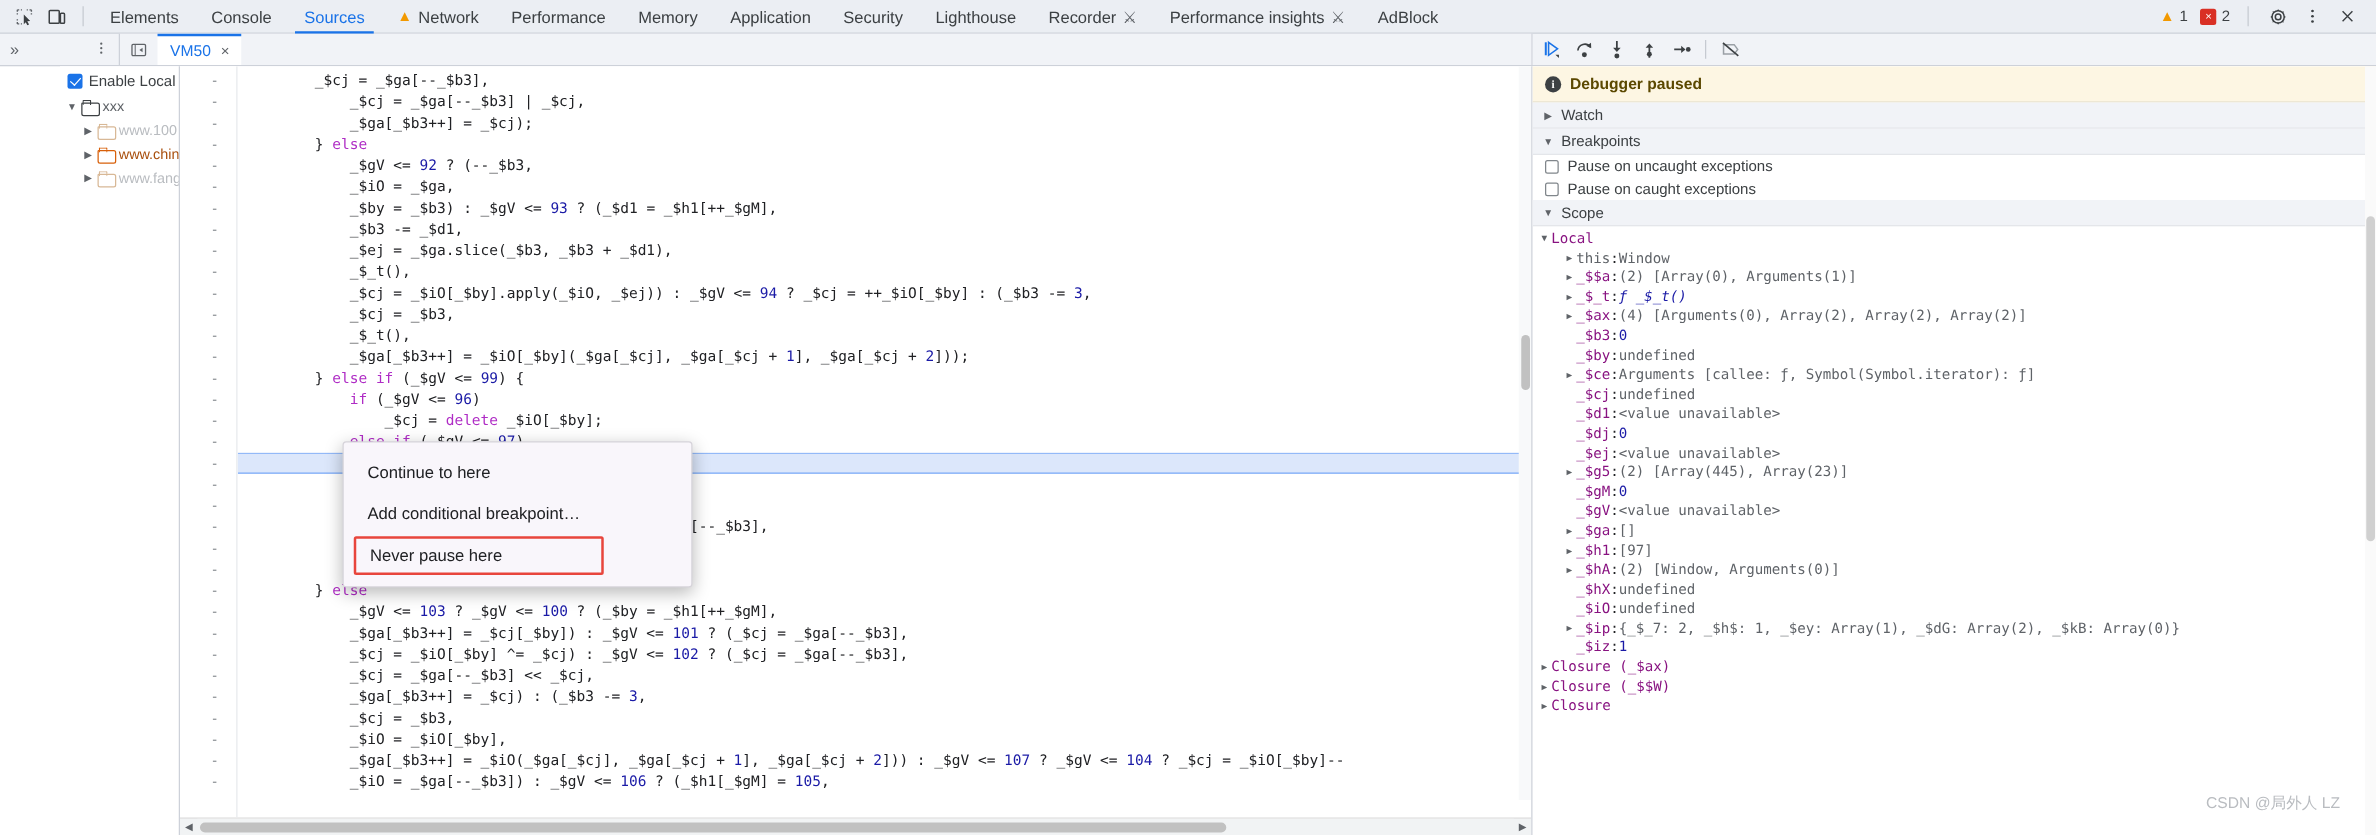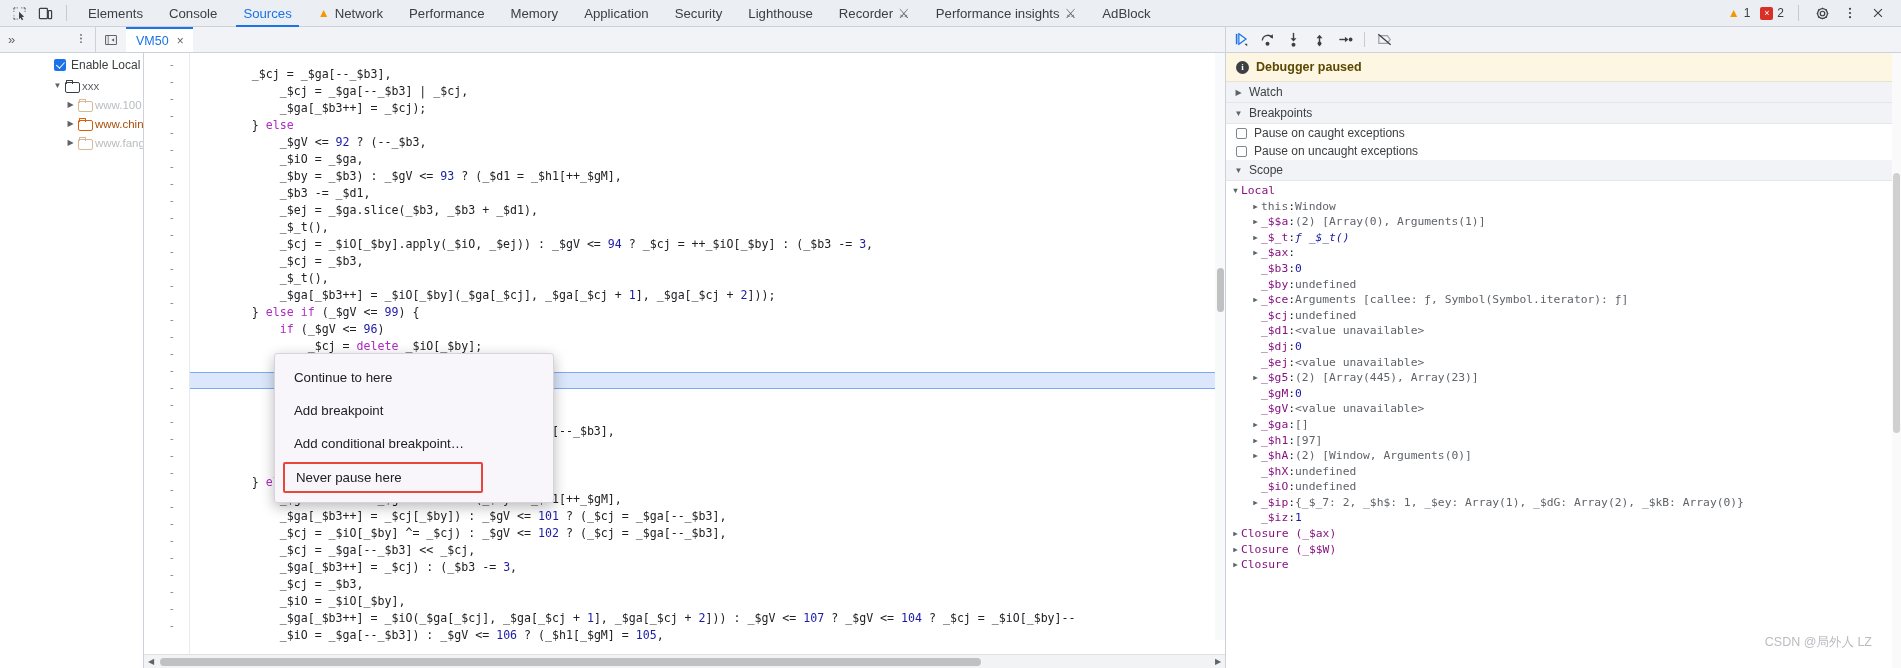--- a/index.html
+++ b/index.html
@@ -169,21 +169,21 @@
     font-size: 11px;
     color: #80868b;
     padding-top: 3px;
     text-align: right;
   }
   .gutter div { height: 17px; line-height: 17px; padding-right: 14px; }
   .code-scroll {
     flex: 1; min-width: 0; position: relative;
     font-family: "DejaVu Sans Mono", monospace;
     font-size: 11.6px;
-    padding-top: 13px;
+    padding-top: 3px;
     white-space: pre;
     overflow: hidden;
   }
   .cline { height: 17px; line-height: 17px; padding-left: 6px; white-space: pre; }
   .cline.hl { background: #dce7fb; box-shadow: inset 0 1px 0 #7baaf7, inset 0 -1px 0 #7baaf7; }
   .kw { color: #af2cc5; }
   .num { color: #1a1aa6; }
 
   
   .hscroll {
@@ -543,46 +543,45 @@
       <div class="hscroll">
         <span class="arrow">◀</span>
         <div class="hs-track">
           <div class="hs-thumb"></div>
         </div>
         <span class="arrow">▶</span>
       </div>
 
       <div class="ctx-menu" id="ctxmenu">
           <div class="ctx-item">Continue to here</div>
-          <div class="ctx-item">Add breakpoint</div>
           <div class="ctx-item">Add conditional breakpoint…</div>
           <div class="ctx-item boxed">Never pause here</div>
         </div>
     </div>
 
     <div class="dbg-pane">
       <div class="paused-banner">
         <span class="info-dot">i</span>
         <span>Debugger paused</span>
       </div>
       <div class="sect-header">
         <span class="tri">▶</span>
         <span>Watch</span>
       </div>
       <div class="sect-header">
         <span class="tri">▼</span>
         <span>Breakpoints</span>
       </div>
       <div class="cb-row">
         <span class="cbx-empty"></span>
-        <span>Pause on caught exceptions</span>
+        <span>Pause on uncaught exceptions</span>
       </div>
       <div class="cb-row">
         <span class="cbx-empty"></span>
-        <span>Pause on uncaught exceptions</span>
+        <span>Pause on caught exceptions</span>
       </div>
       <div class="sect-header">
         <span class="tri">▼</span>
         <span>Scope</span>
       </div>
       <div class="scope-list" id="scopelist">
           <div class="srow ind0">
             <span class="tri">▼</span>
             <span class="pname">Local</span>
           </div>
@@ -601,20 +600,21 @@
           <div class="srow ind2">
             <span class="tri">▶</span>
             <span class="pname">_$_t</span>
             <span class="colon">: </span>
             <span class="pval fn">ƒ _$_t()</span>
           </div>
           <div class="srow ind2">
             <span class="tri">▶</span>
             <span class="pname">_$ax</span>
             <span class="colon">: </span>
+            <span class="pval objv">(4) [Arguments(0), Array(2), Array(2), Array(2)]</span>
           </div>
           <div class="srow ind2">
             <span class="notri"></span>
             <span class="pname">_$b3</span>
             <span class="colon">: </span>
             <span class="pval numv">0</span>
           </div>
           <div class="srow ind2">
             <span class="notri"></span>
             <span class="pname">_$by</span>

